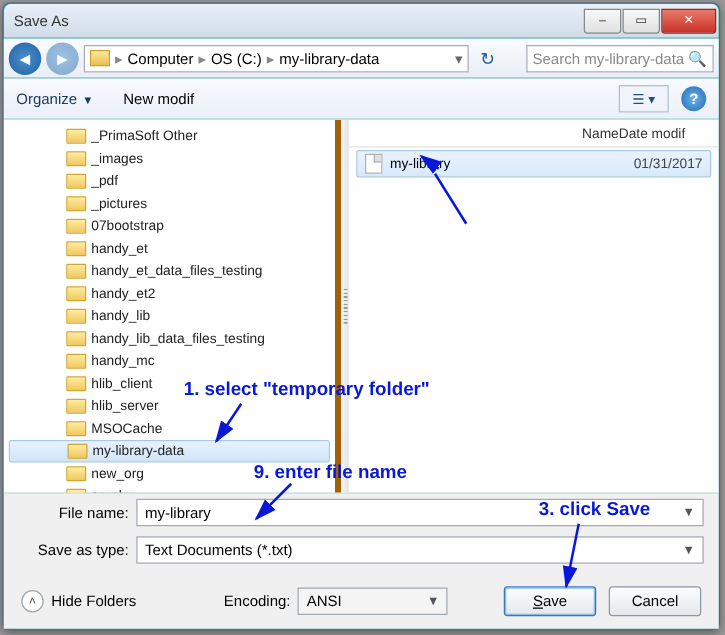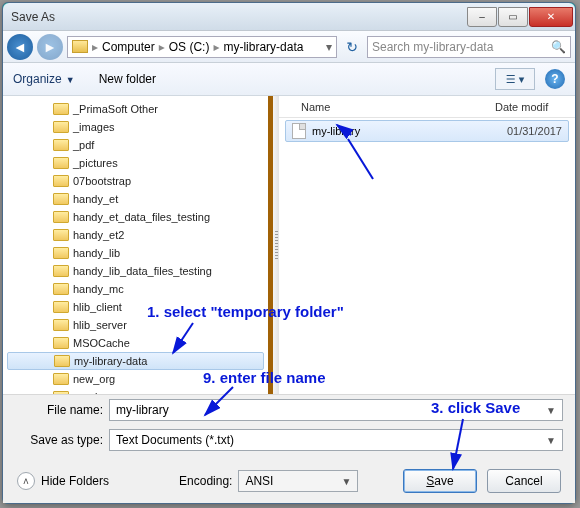--- a/index.html
+++ b/index.html
@@ -75,24 +75,25 @@
   }
   .addr-folder-ico {
     width: 16px; height: 13px;
     background: linear-gradient(#ffe89a,#e8c050);
     border: 1px solid #c8a030;
   }
   .addr-sep { color: #888; }
   .addr-drop { margin-left: auto; color: #666; }
   .refresh { width: 22px; color: #2060a0; text-align: center; font-size: 14px; }
   .searchbox {
-    width: 204px; height: 22px;
+    width: 150px; height: 22px;
     background: #fff; border: 1px solid #aab;
     display: flex; align-items: center; padding: 0 4px;
     color: #888;
+    margin-left: 16px;
   }
   .searchbox span.icon { margin-left: auto; color: #2060a0; }
   .toolbar {
     height: 32px;
     background: linear-gradient(#f8faff,#eaf0f8);
     border-bottom: 1px solid #d0d8e0;
     display: flex; align-items: center;
     padding: 16px 10px; gap: 24px;
   }
   .toolbar .org { color: #1a3a6a; }
@@ -150,21 +151,21 @@
   .filepane {
     flex: 1;
     display: flex; flex-direction: column;
     min-width: 0;
   }
   .cols {
     height: 22px; display: flex; align-items: center;
     border-bottom: 1px solid #e4e4e4;
     font-size: 11px; color: #333;
   }
-  .col-name { flex: 1; padding-left: 22px;}
+  .col-name { flex: 1; padding-left: 22px; text-align: right;}
   .col-date { width: 80px; text-align: left;}
   .filelist { flex: 1; padding: 2px 6px; }
   .file-row {
     display: flex; align-items: center; height: 22px;
     background: linear-gradient(#eaf3ff,#d8e8fb);
     border: 1px solid #a8c8e8;
     border-radius: 2px;
     padding: 0 6px;
     font-size: 11px;
   }
@@ -274,21 +275,21 @@
     <div class="searchbox">
       <span>Search my-library-data</span>
       <span class="icon">🔍</span>
     </div>
   </div>
 
   <div class="toolbar">
     <span class="org">
       <span>Organize</span><span class="drop">▼</span>
     </span>
-    <span>New folder</span>
+    <span>New modif</span>
     <div class="right">
       <div class="viewbtn">☰ ▾</div>
       <div class="helpbtn">?</div>
     </div>
   </div>
 
   <div class="body">
     <div class="tree" id="tree">
         <div class="tree-item">
           <div class="folder-ico"></div>

